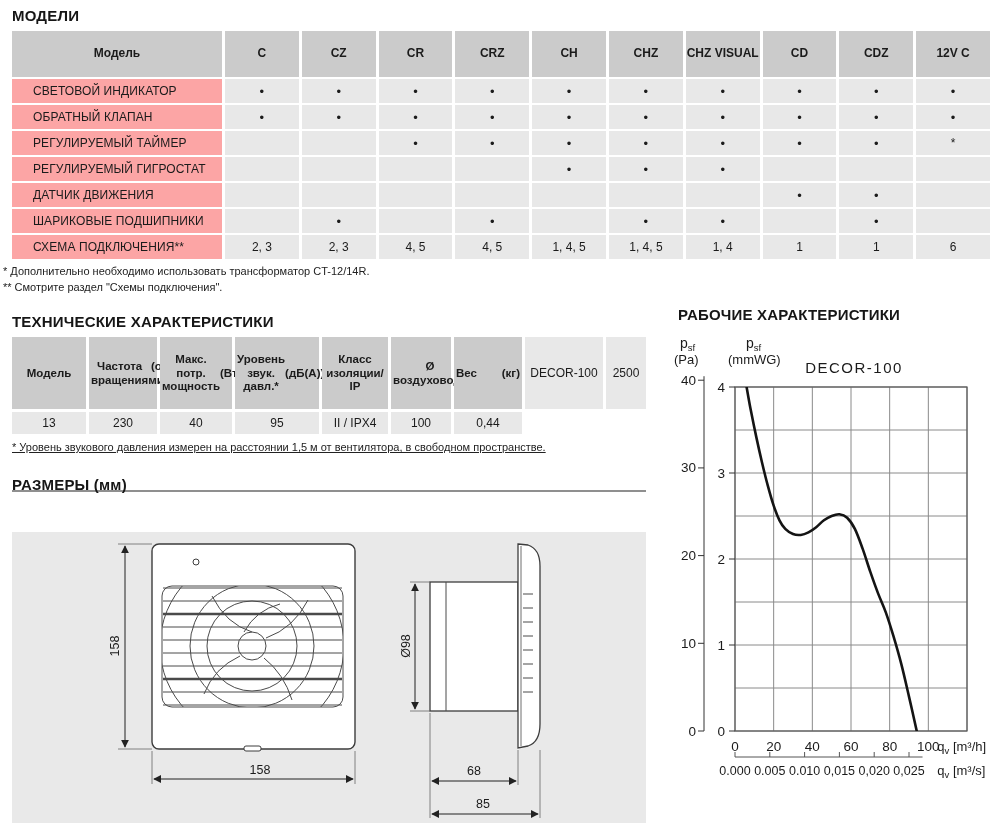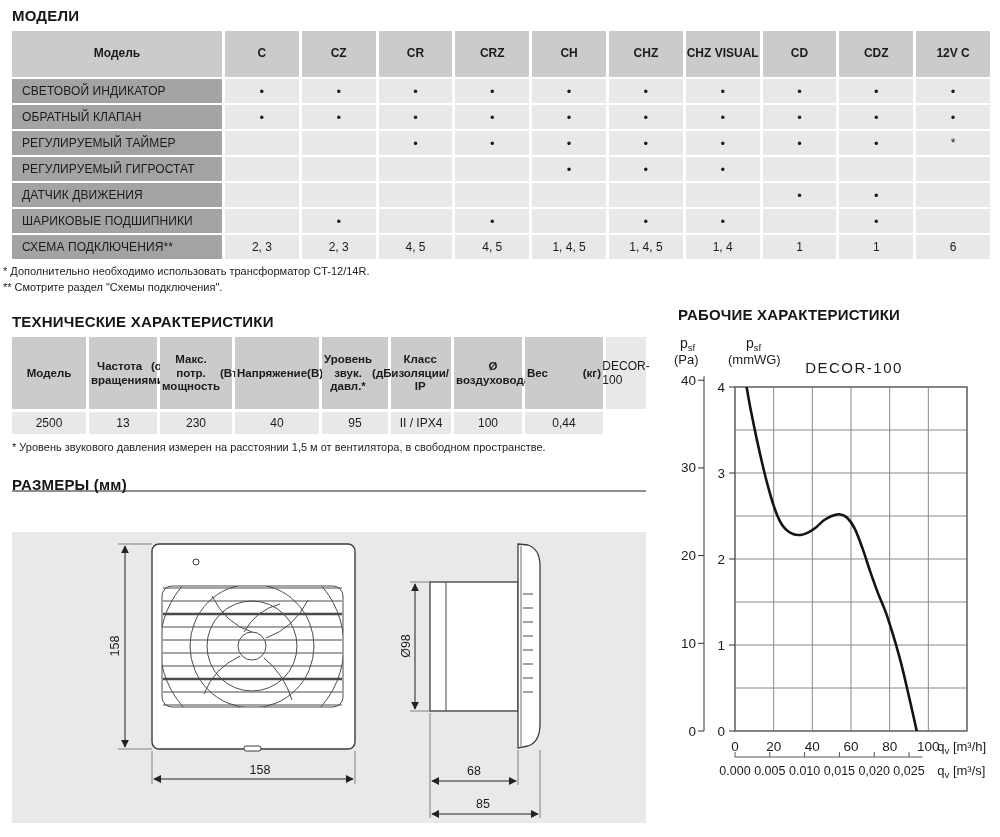--- a/index.html
+++ b/index.html
@@ -17,27 +17,27 @@
   #dimsTitle   { left: 12px; top: 476px; }
 
   
   .models-table {
     position: absolute; left: 12px; top: 31px; width: 978px;
     display: grid; grid-template-columns: 210px repeat(10, 1fr);
     grid-auto-rows: 24px; grid-template-rows: 46px; gap: 2px 3px;
   }
   .mh { background: #cbcbcb; font-size: 12px; font-weight: bold;
         display: flex; align-items: center; justify-content: center; text-align: center; line-height: 1.15; }
-  .ml { background: #a3a3a3; font-size: 12px; display: flex; align-items: center; padding-left: 10px; letter-spacing: .1px; }
+  .ml { background: #fca5a5; font-size: 12px; display: flex; align-items: center; padding-left: 21px; letter-spacing: .1px; }
   .mc { background: #e8e8e8; font-size: 12px; display: flex; align-items: center; justify-content: center; }
   .mc.dot { font-size: 13px; }
 
   
   .footnotes { position: absolute; left: 3px; top: 264px; font-size: 11px; line-height: 1.45; color: #222; }
-  .tech-footnote { position: absolute; left: 12px; top: 441px; font-size: 11px; color: #222; }
+  .tech-footnote { position: absolute; left: 12px; top: 441px; font-size: 11px; color: #222; text-decoration: underline; }
 
   
   .tech-table {
     position: absolute; left: 12px; top: 337px;
     display: grid; grid-template-columns: 74px 68px 72px 84px 66px 60px 68px 78px 40px;
     grid-template-rows: 72px 22px; gap: 3px;
   }
   .th { background: #cbcbcb; font-size: 11.5px; font-weight: bold; text-align: center; line-height: 1.2;
         display: flex; flex-direction: row; align-items: center; justify-content: space-between; padding: 6px 2px 5px; }
   .th.center { justify-content: center; }
@@ -160,24 +160,20 @@
     <div class="th center">
       <div>Модель</div>
     </div>
     <div class="th">
       <div>Частота вращения</div>
       <div>(об/мин)</div>
     </div>
     <div class="th">
       <div>Макс. потр. мощность</div>
       <div>(Вт)</div>
-    </div>
-    <div class="th">
-      <div>Напряжение</div>
-      <div>(В)</div>
     </div>
     <div class="th">
       <div>Уровень звук. давл.*</div>
       <div>(дБ(А))</div>
     </div>
     <div class="th top">
       <div>Класс изоляции/ IP</div>
     </div>
     <div class="th">
       <div>Ø воздуховода</div>

